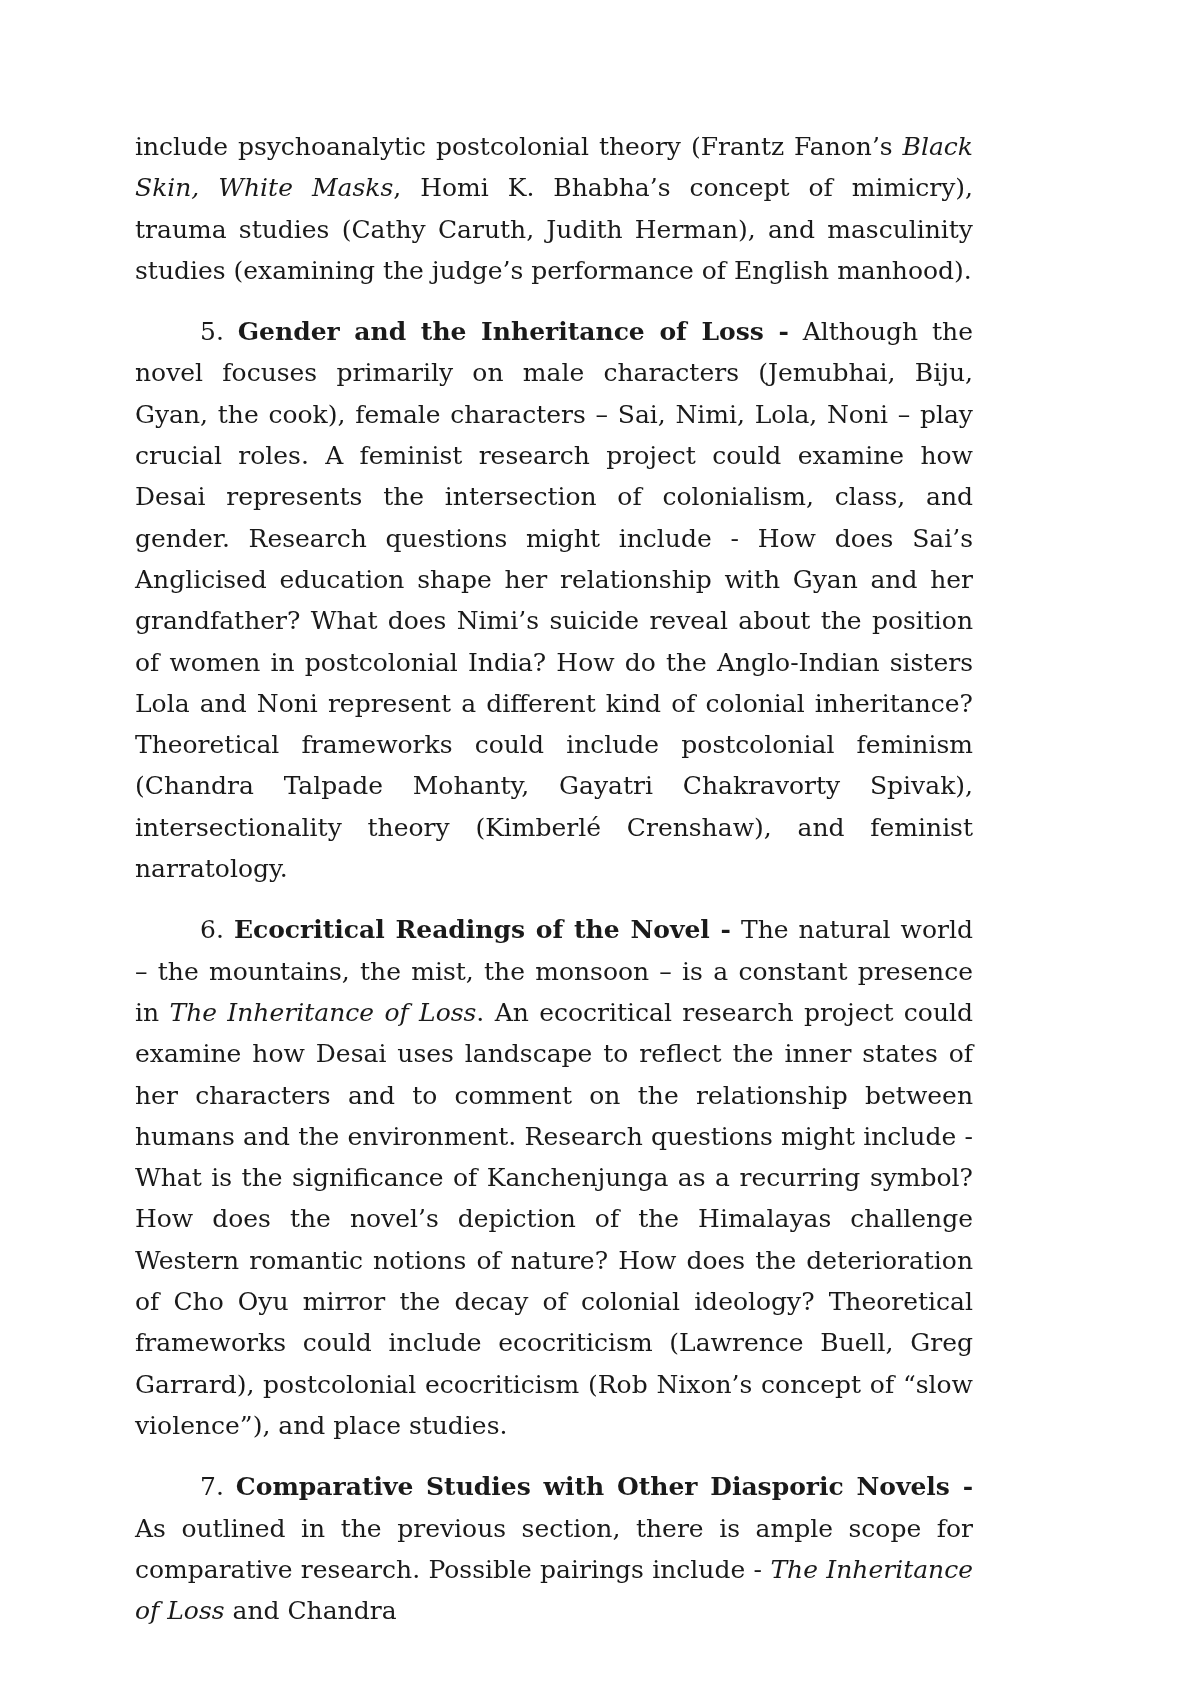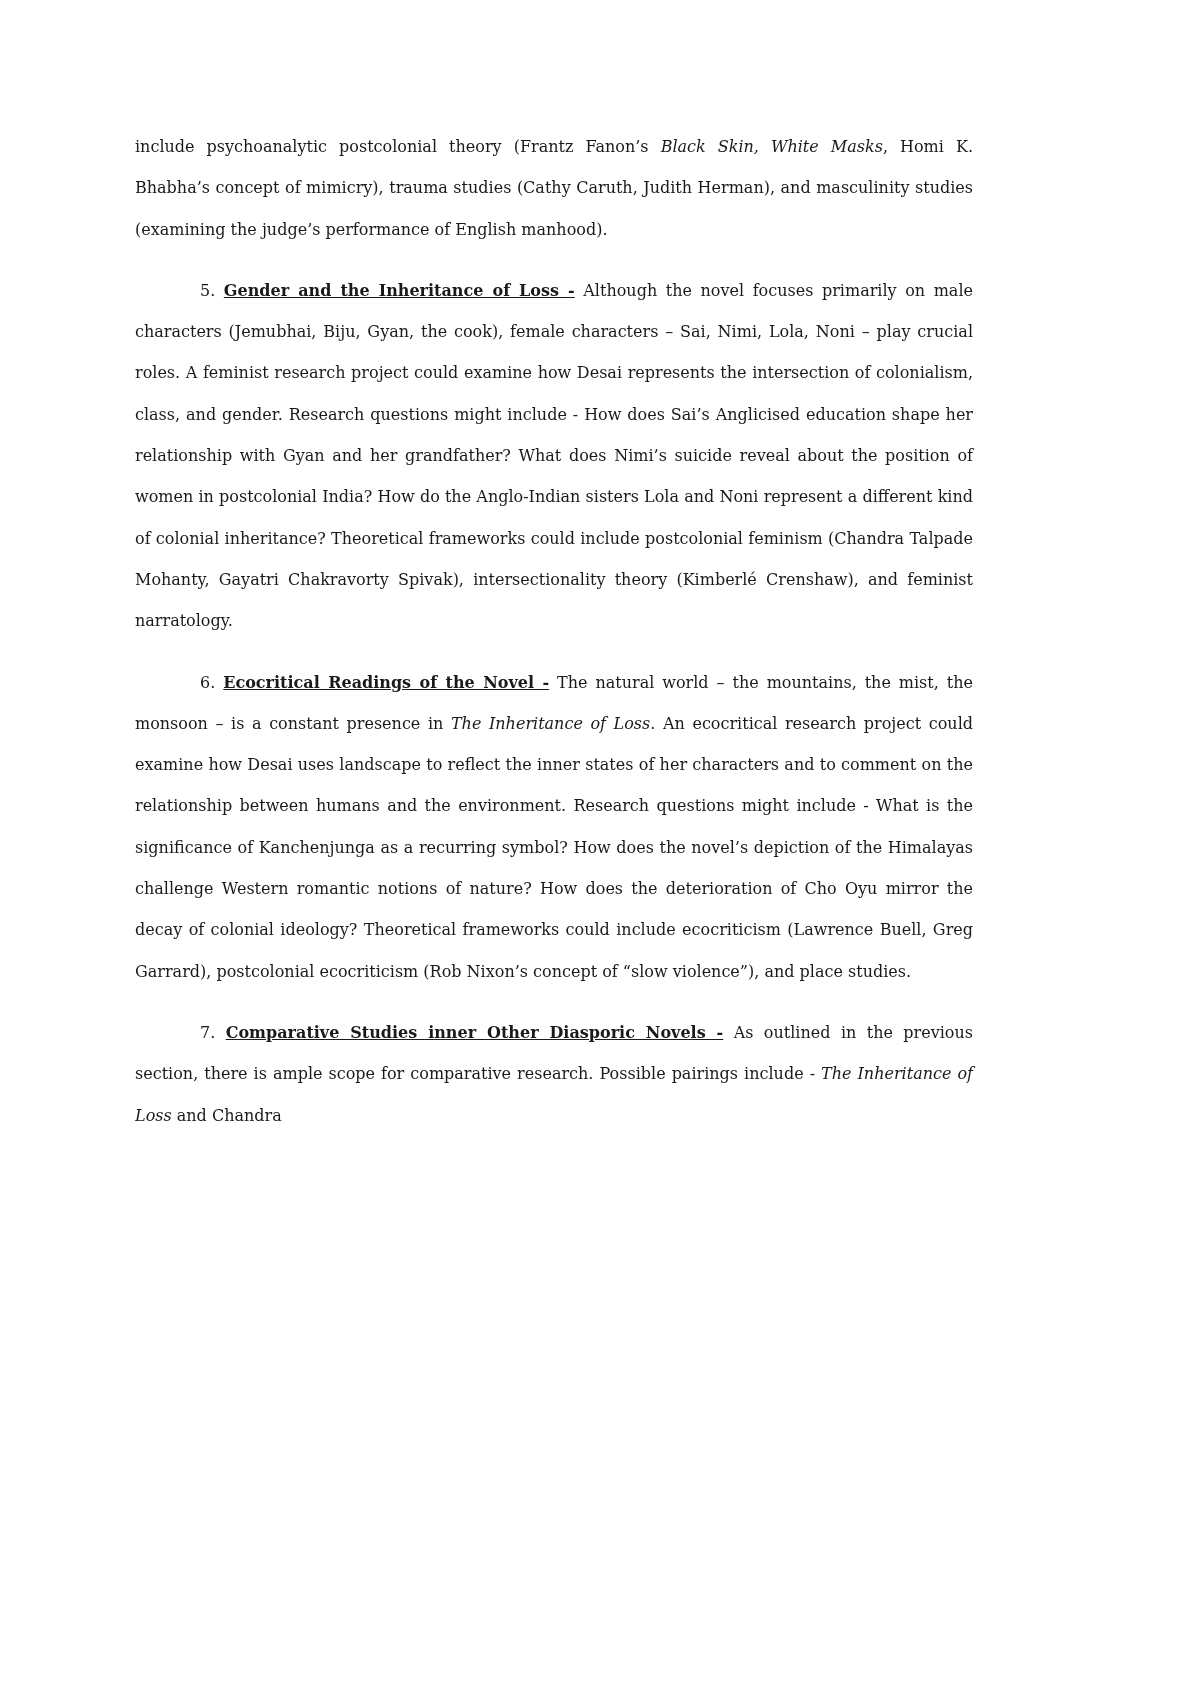--- a/index.html
+++ b/index.html
@@ -3,37 +3,37 @@
 <meta charset="utf-8">
 <style>
   html, body { margin: 0; padding: 0; background: #ffffff; }
   body { width: 1192px; height: 1684px; position: relative; overflow: hidden; }
   .page {
     position: absolute;
     left: 135px;
     top: 126px;
     width: 838px;
     font-family: "DejaVu Serif", "Liberation Serif", serif;
-    font-size: 16px;
+    font-size: 25px;
     line-height: 41.3px;
     color: #1a1a1a;
     text-align: justify;
   }
   .para { margin: 0 0 20px 0; }
   .para.first { margin-bottom: 20px; }
   .indent { text-indent: 65px; }
-  .heading { font-weight: bold; text-decoration: underline; }
+  .heading { font-weight: bold; }
   em { font-style: italic; }
 </style>
 </head>
 <body>
 
 <div class="page">
 
   <p class="para first"><span>include psychoanalytic postcolonial theory (Frantz Fanon’s </span><em>Black Skin, White Masks</em><span>, Homi K. Bhabha’s concept of mimicry), trauma studies (Cathy Caruth, Judith Herman), and masculinity studies (examining the judge’s performance of English manhood).</span></p>
 
   <p class="para indent"><span>5.</span> <span class="heading">Gender and the Inheritance of Loss -</span> <span>Although the novel focuses primarily on male characters (Jemubhai, Biju, Gyan, the cook), female characters – Sai, Nimi, Lola, Noni – play crucial roles. A feminist research project could examine how Desai represents the intersection of colonialism, class, and gender. Research questions might include - How does Sai’s Anglicised education shape her relationship with Gyan and her grandfather? What does Nimi’s suicide reveal about the position of women in postcolonial India? How do the Anglo-Indian sisters Lola and Noni represent a different kind of colonial inheritance? Theoretical frameworks could include postcolonial feminism (Chandra Talpade Mohanty, Gayatri Chakravorty Spivak), intersectionality theory (Kimberlé Crenshaw), and feminist narratology.</span></p>
 
   <p class="para indent"><span>6.</span> <span class="heading">Ecocritical Readings of the Novel -</span> <span>The natural world – the mountains, the mist, the monsoon – is a constant presence in </span><em>The Inheritance of Loss</em><span>. An ecocritical research project could examine how Desai uses landscape to reflect the inner states of her characters and to comment on the relationship between humans and the environment. Research questions might include - What is the significance of Kanchenjunga as a recurring symbol? How does the novel’s depiction of the Himalayas challenge Western romantic notions of nature? How does the deterioration of Cho Oyu mirror the decay of colonial ideology? Theoretical frameworks could include ecocriticism (Lawrence Buell, Greg Garrard), postcolonial ecocriticism (Rob Nixon’s concept of “slow violence”), and place studies.</span></p>
 
-  <p class="para indent"><span>7.</span> <span class="heading">Comparative Studies inner Other Diasporic Novels -</span> <span>As outlined in the previous section, there is ample scope for comparative research. Possible pairings include - </span><em>The Inheritance of Loss</em><span> and Chandra</span></p>
+  <p class="para indent"><span>7.</span> <span class="heading">Comparative Studies with Other Diasporic Novels -</span> <span>As outlined in the previous section, there is ample scope for comparative research. Possible pairings include - </span><em>The Inheritance of Loss</em><span> and Chandra</span></p>
 
 </div>
 
 </body></html>

